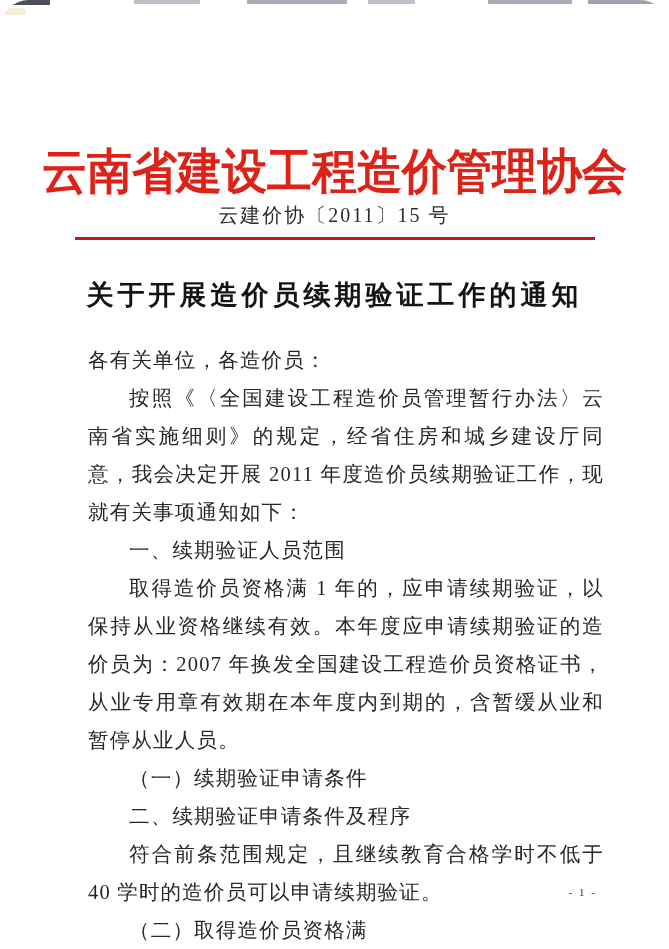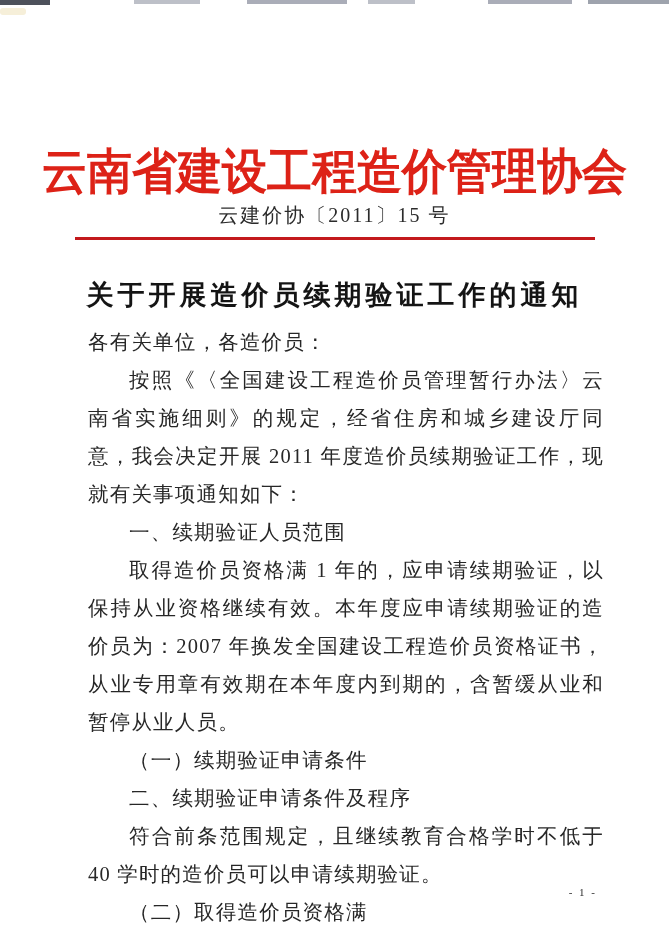--- a/index.html
+++ b/index.html
@@ -8,20 +8,21 @@
     background: #ffffff;
   }
   .page {
     position: relative;
     width: 669px;
     height: 949px;
     background: #ffffff;
     overflow: hidden;
     font-family: "Liberation Serif", "DejaVu Serif", serif;
     color: #222;
+    border-radius: 29px;
   }
 
   
   .scan-strip {
     position: absolute;
     top: 0;
     height: 4px;
     background: #8b8f9c;
     opacity: 0.75;
   }
@@ -78,21 +79,21 @@
     font-weight: bold;
     letter-spacing: 4px;
     color: #141414;
     font-family: "Liberation Sans", "DejaVu Sans", sans-serif;
   }
 
   
   .body-text {
     position: absolute;
     left: 88px;
-    top: 323px;
+    top: 341px;
     width: 516px;
     font-size: 20.5px;
     line-height: 38px;
     letter-spacing: 1.2px;
     color: #272727;
     text-align: justify;
     text-justify: inter-character;
   }
   .body-text p {
     margin: 0;

